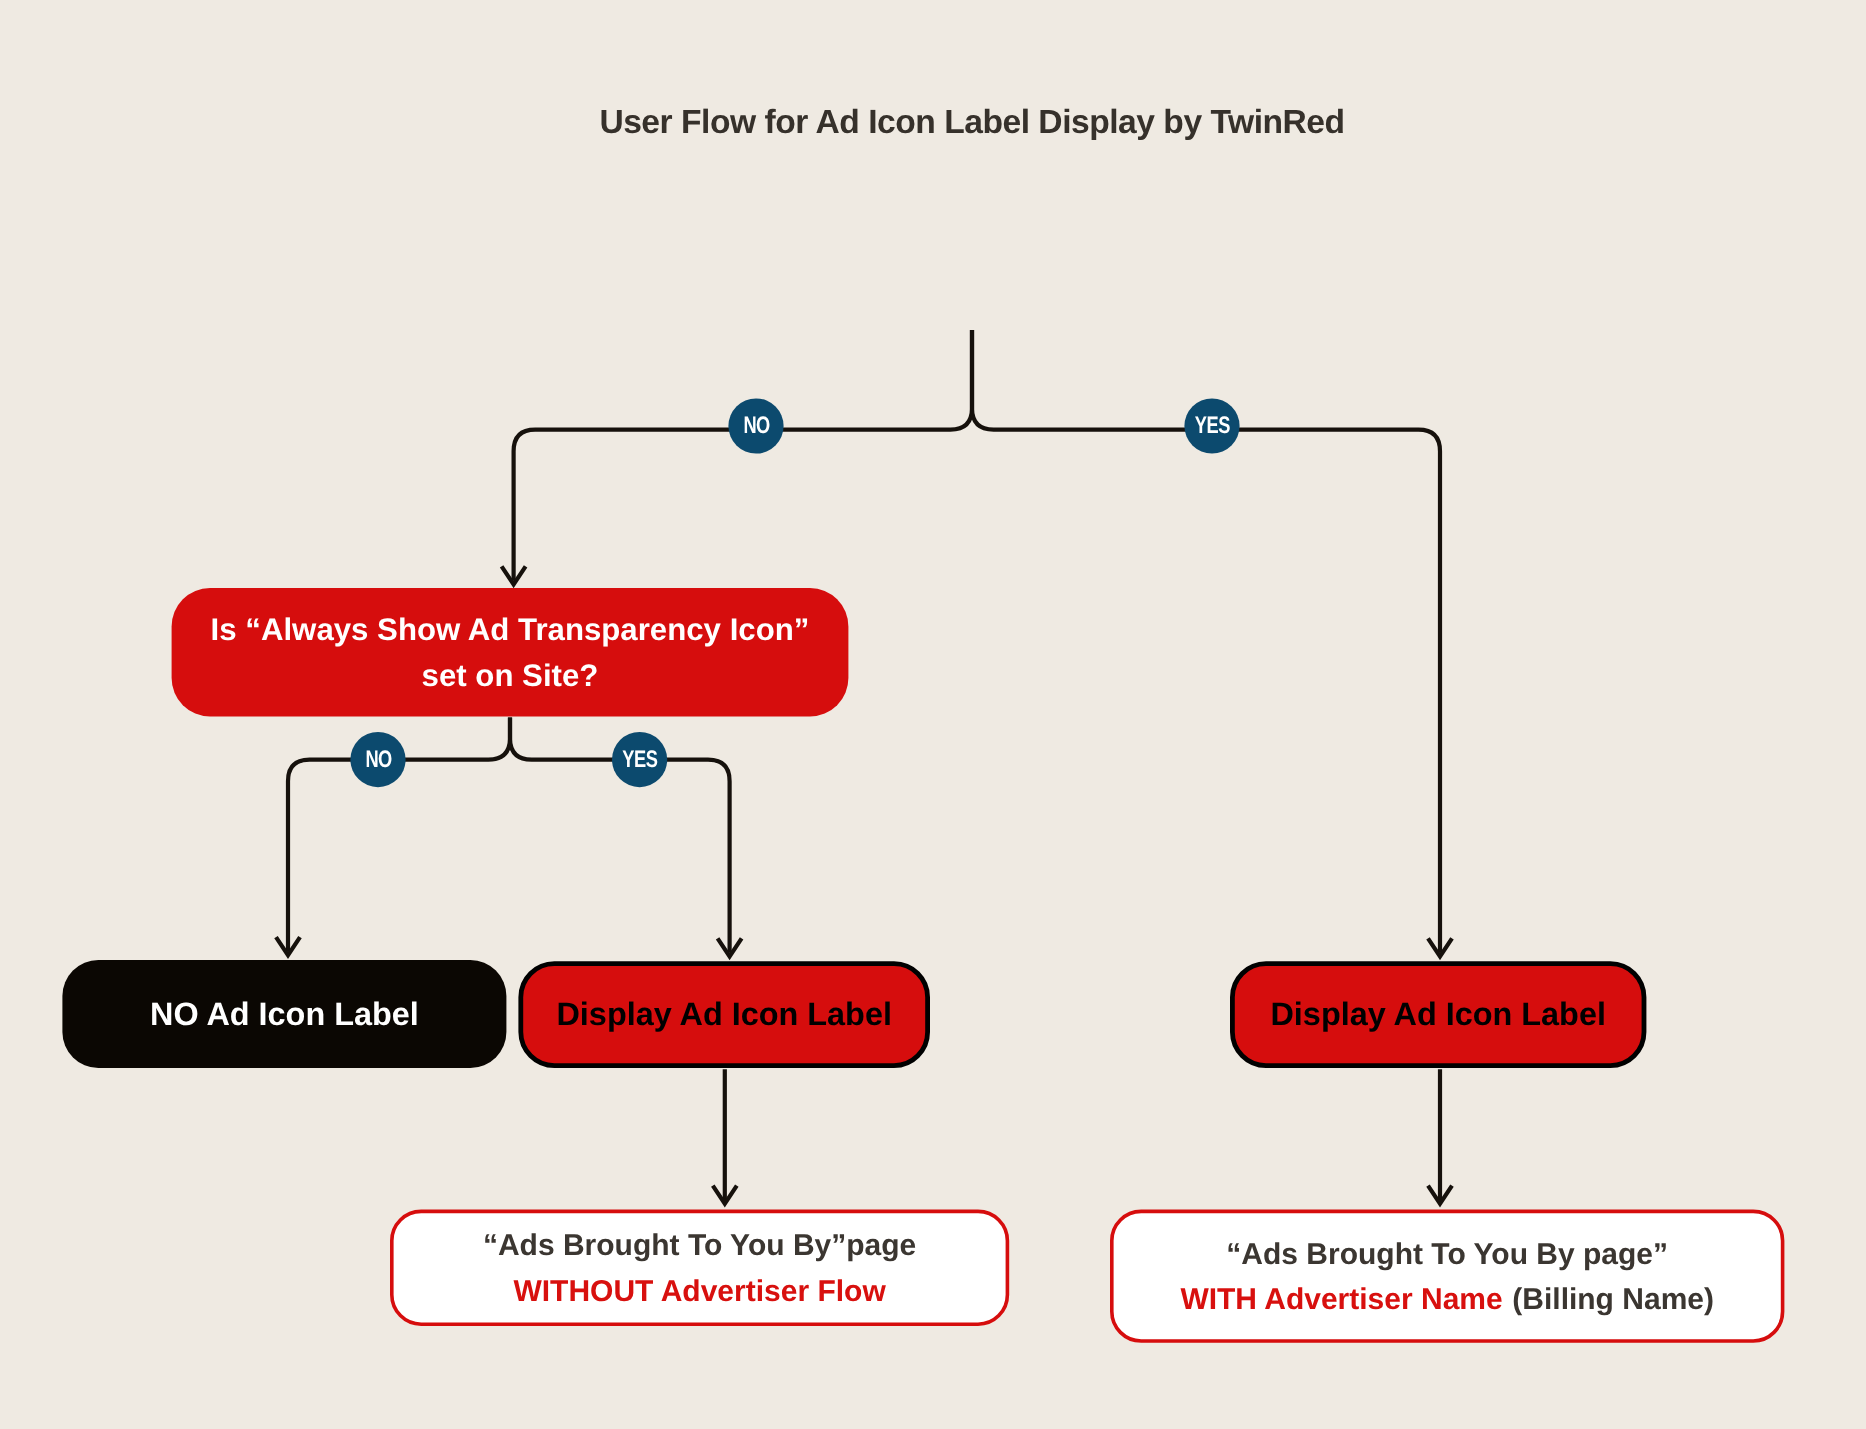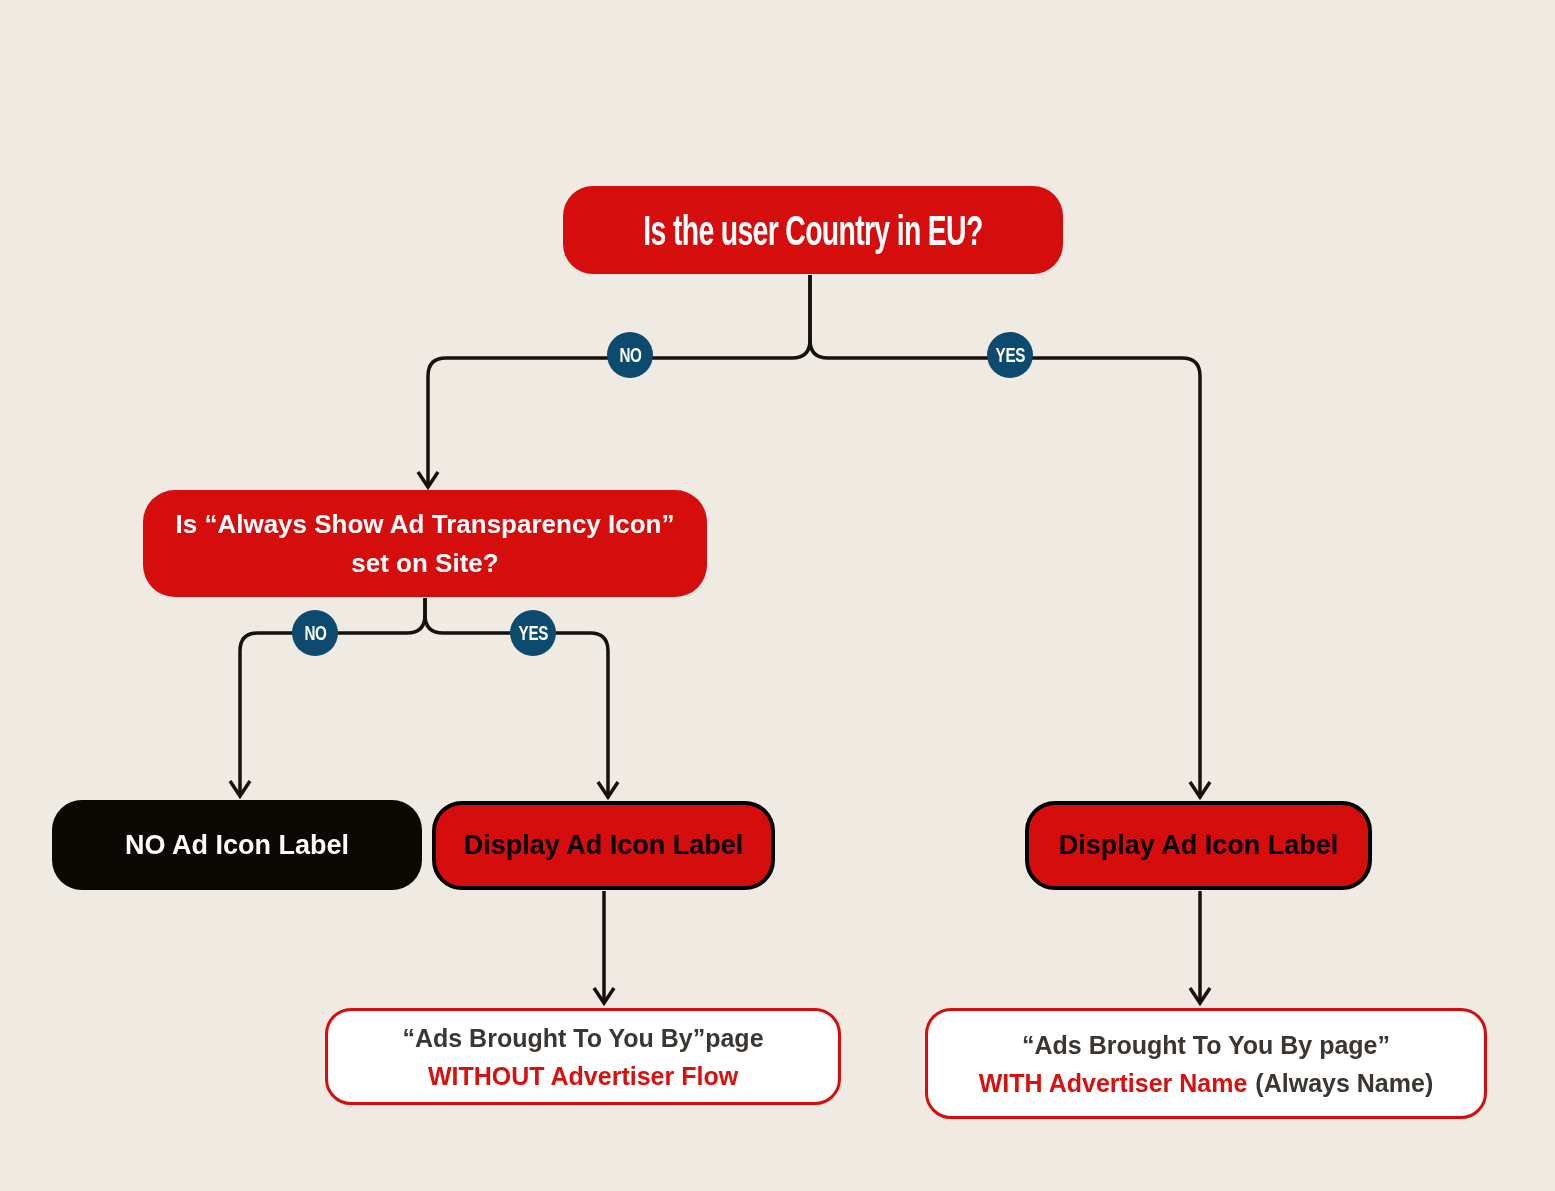--- a/index.html
+++ b/index.html
@@ -159,24 +159,22 @@
     <path d="M425,598 L425,615 Q425,633 443,633 L590,633 Q608,633 608,651 L608,794"></path>
     <path d="M598,782 L608,797 L618,782"></path>
 
     <path d="M604,891 L604,1000"></path>
     <path d="M594,988 L604,1003 L614,988"></path>
 
     <path d="M1200,891 L1200,1000"></path>
     <path d="M1190,988 L1200,1003 L1210,988"></path>
   </svg>
 
-
-  <div class="node node-red root-q">
-    <span class="cond">Is the user Country in EU?</span>
-  </div>
+  <div class="page-title">User Flow for Ad Icon Label Display by TwinRed</div>
+
 
   <div class="badge badge-no-eu">
     <span class="cond">NO</span>
   </div>
   <div class="badge badge-yes-eu">
     <span class="cond">YES</span>
   </div>
 
   <div class="node node-red second-q">
     <span>Is “Always Show Ad Transparency Icon”</span>
@@ -203,17 +201,17 @@
   </div>
 
   <div class="node node-white white-left">
     <span class="dark-line">“Ads Brought To You By”page</span>
     <span class="red-line">WITHOUT Advertiser Flow</span>
   </div>
 
   <div class="node node-white white-right">
     <span class="dark-line">“Ads Brought To You By page”</span>
     <span class="line2-wrap">
-      <span class="red-seg">WITH Advertiser Name</span><span class="dark-seg">(Always Name)</span>
+      <span class="red-seg">WITH Advertiser Name</span><span class="dark-seg">(Billing Name)</span>
     </span>
   </div>
 
 </div>
 
 </body></html>

